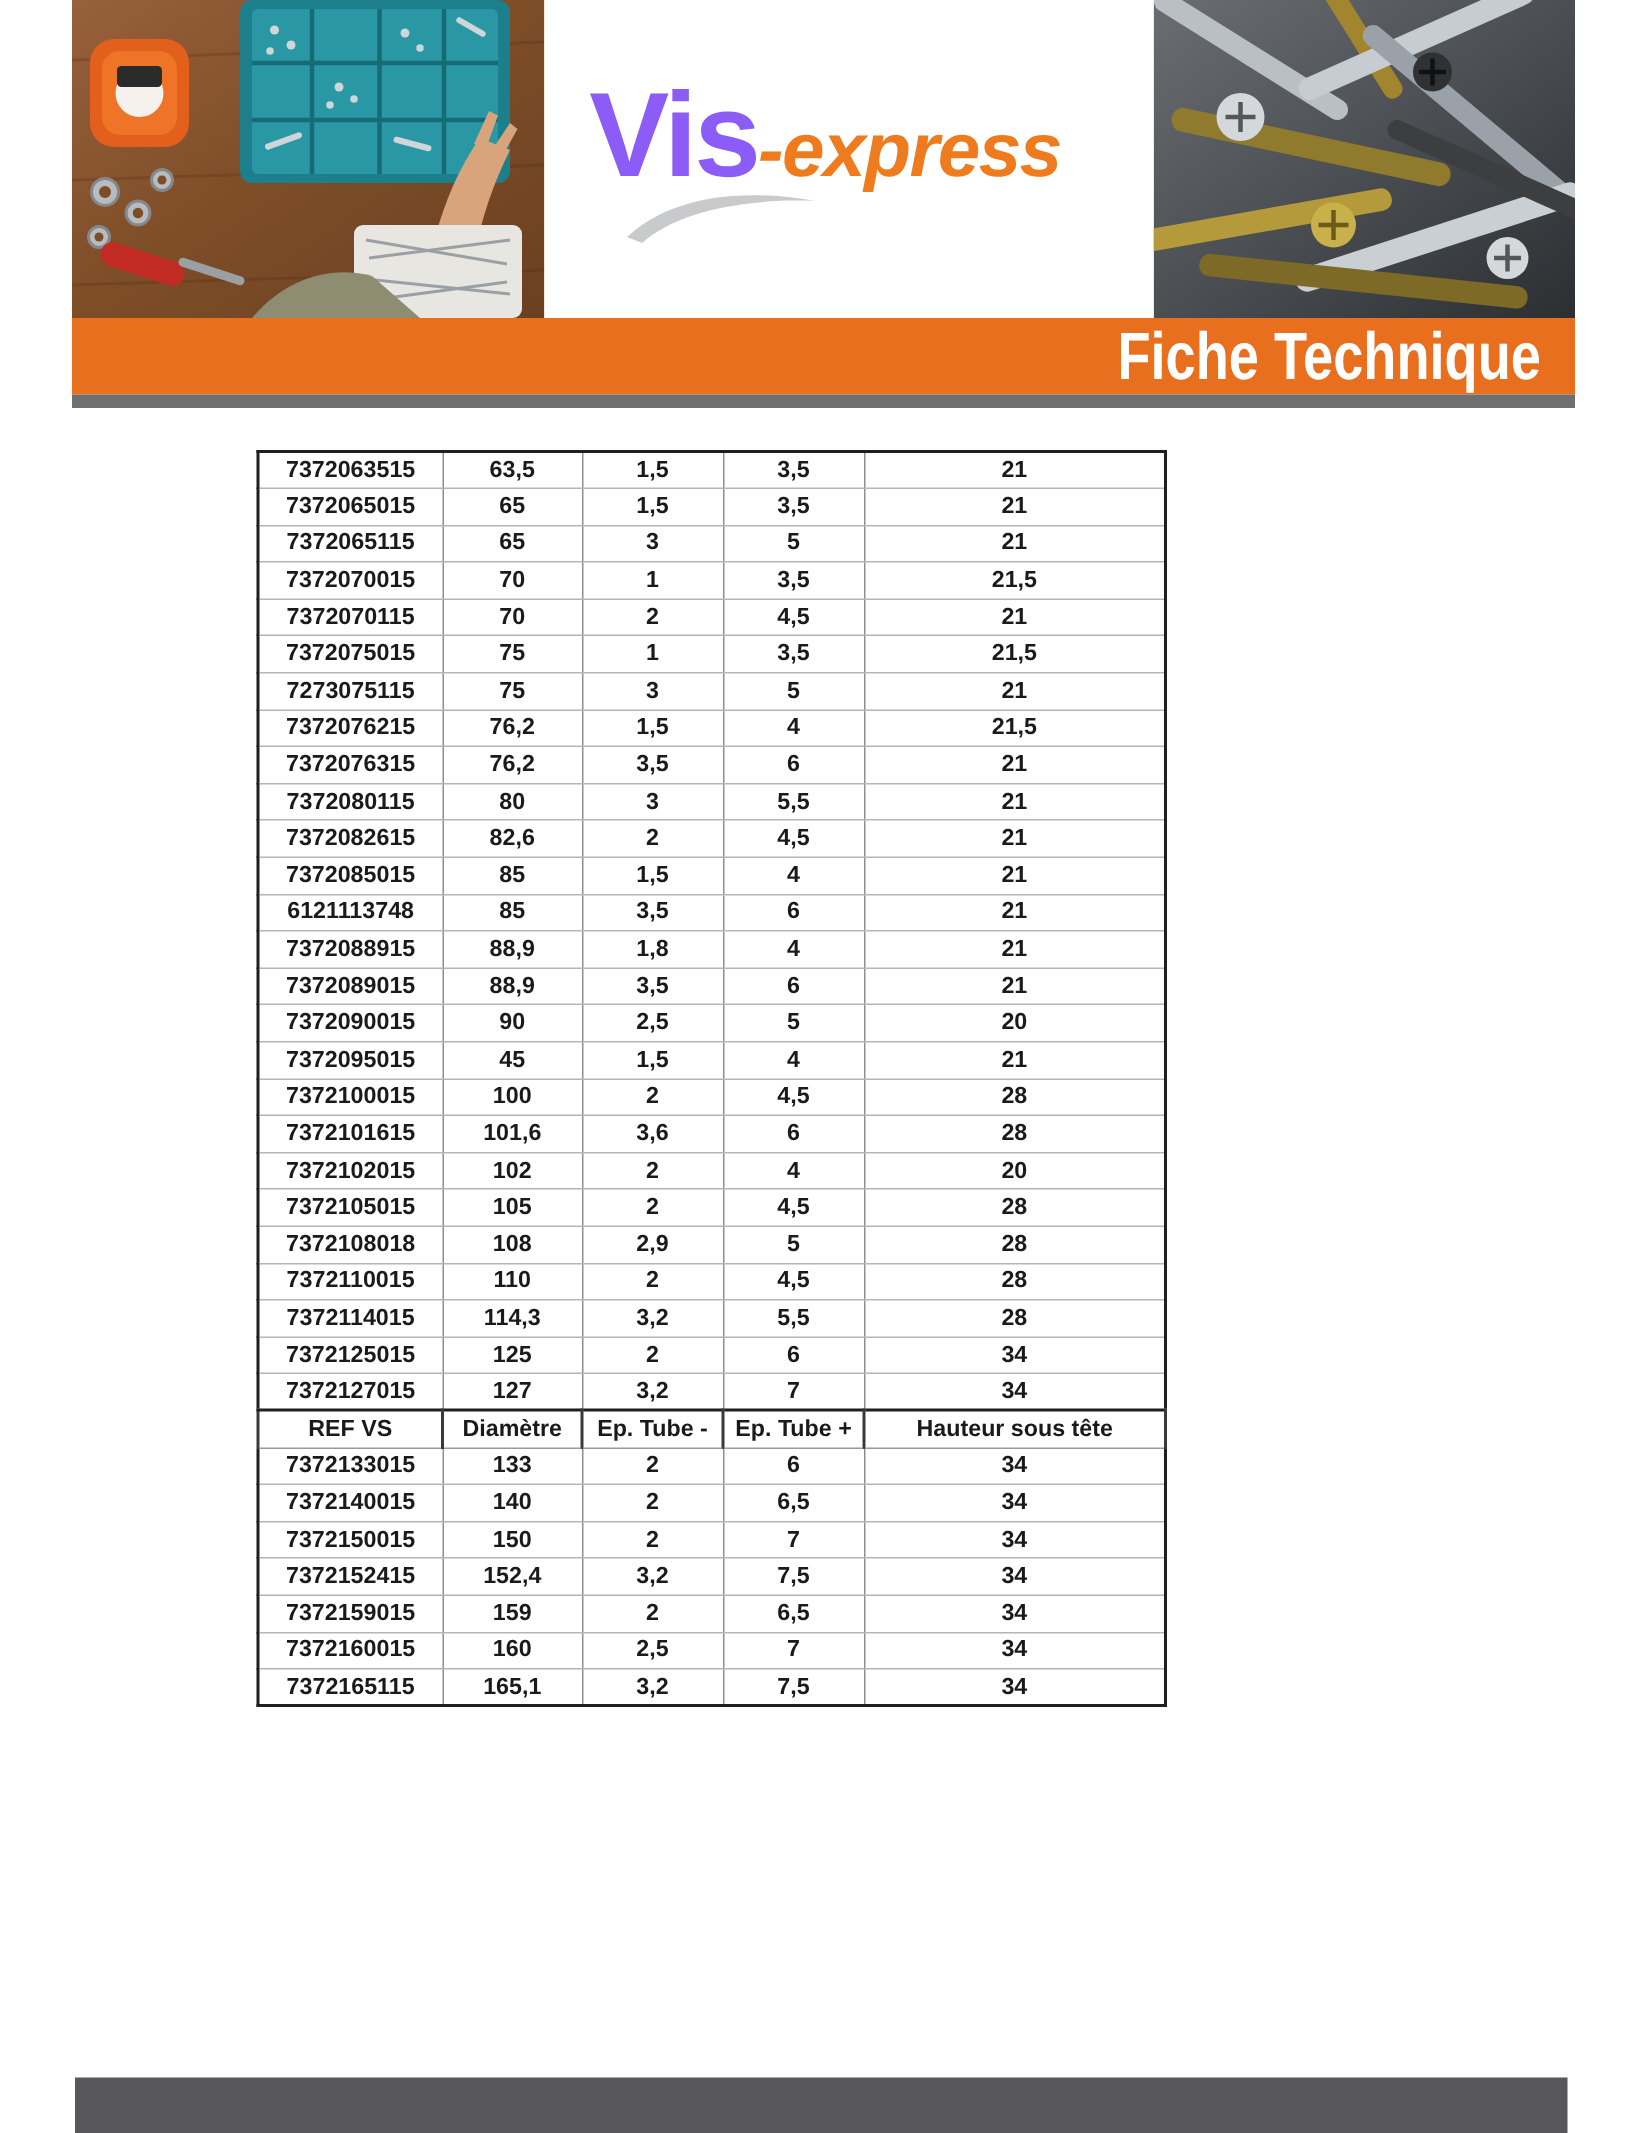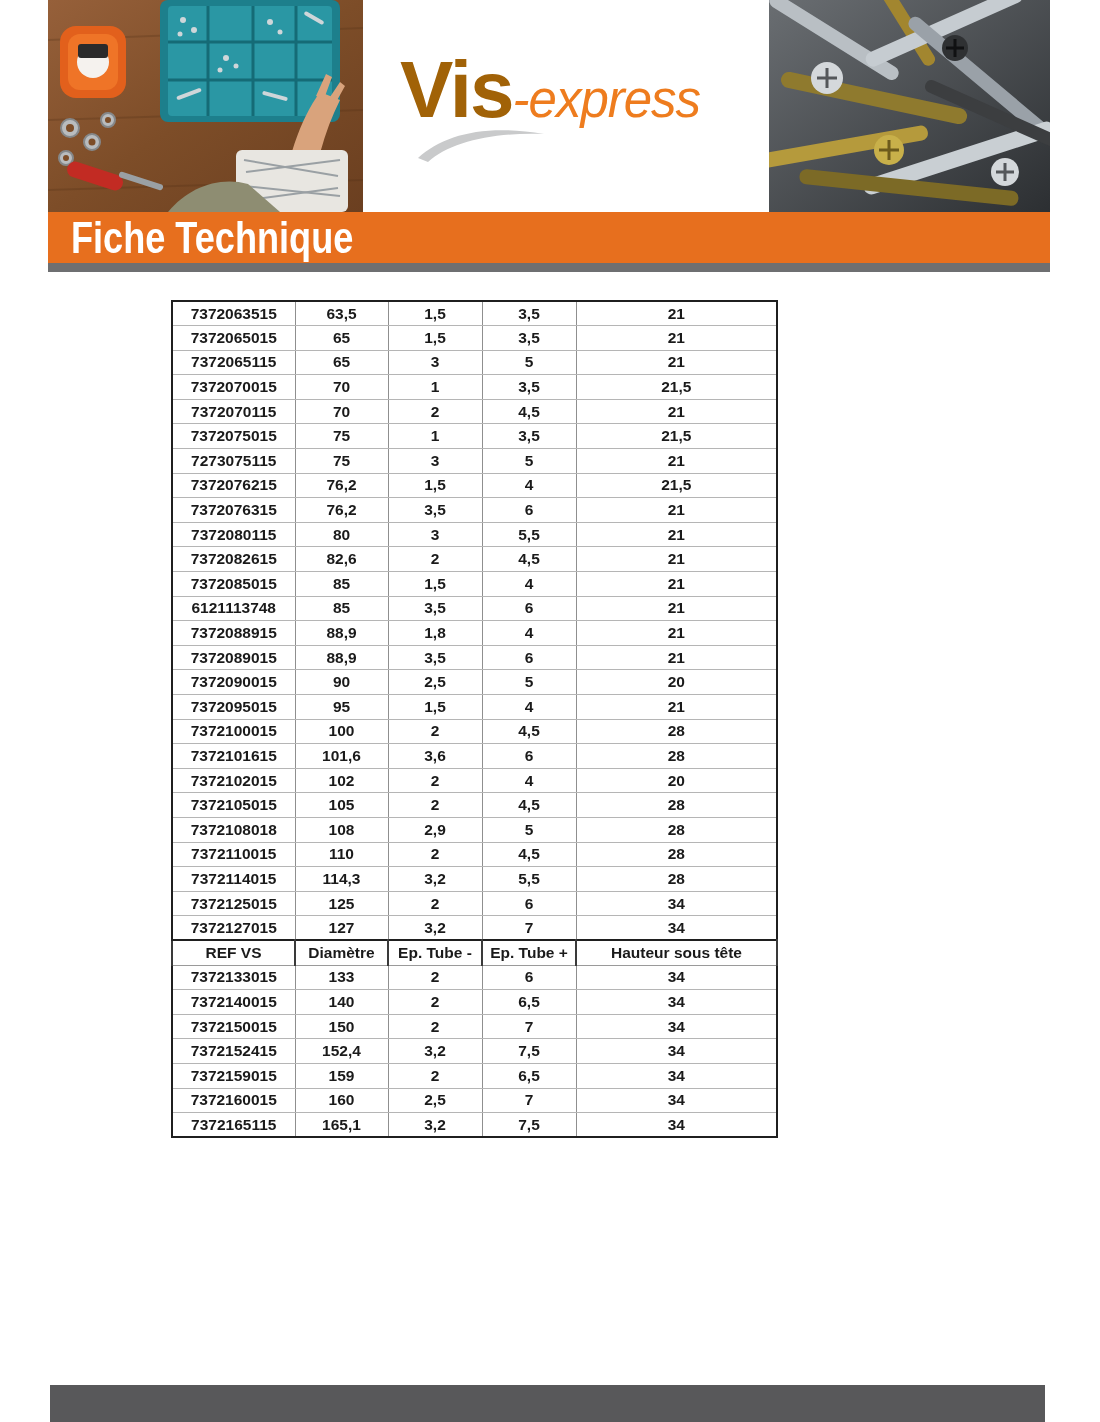--- a/index.html
+++ b/index.html
@@ -8,28 +8,28 @@
   .page { position:relative; width:1100px; height:1422px; background:#ffffff; overflow:hidden; }
 
   
   .photo { position:absolute; top:0; height:212px; overflow:hidden; }
   .photo-left  { left:48px;  width:315px; }
   .photo-right { left:769px; width:281px; }
   .photo svg { display:block; width:100%; height:100%; }
 
   
   .logo-row { position:absolute; left:388px; top:44px; width:324px; text-align:center; white-space:nowrap; }
-  .logo-vis { font-size:80px; font-weight:bold; color:#a16207; letter-spacing:-2px; vertical-align:baseline; }
-  .logo-express { font-size:51px; font-weight:normal; font-style:italic; color:var(--brand-orange,#ee7c1e); letter-spacing:-1px; vertical-align:baseline; }
+  .logo-vis { font-size:80px; font-weight:bold; color:#8b5cf6; letter-spacing:-2px; vertical-align:baseline; }
+  .logo-express { font-size:51px; font-weight:bold; font-style:italic; color:var(--brand-orange,#ee7c1e); letter-spacing:-1px; vertical-align:baseline; }
   .logo-swoosh { position:absolute; left:414px; top:124px; width:136px; height:40px; }
   .logo-swoosh svg { display:block; width:100%; height:100%; }
 
   
   .banner { position:absolute; left:48px; top:212px; width:1002px; height:51px;
-            background:var(--accent,#e76f1e); display:flex; align-items:center; justify-content:flex-start; }
+            background:var(--accent,#e76f1e); display:flex; align-items:center; justify-content:flex-end; }
   .banner-title { color:#ffffff; font-weight:bold; font-size:42px; letter-spacing:0px;
                   transform:scale(0.86,1.06); transform-origin:center; }
   .banner-strip { position:absolute; left:48px; top:263px; width:1002px; height:9px; background:var(--strip-gray,#6e6f71); }
 
   
   .table-wrap { position:absolute; left:171px; top:300px; }
   table.spec { border-collapse:collapse; table-layout:fixed; width:605px; border:2px solid #1f1f1f; }
   table.spec td { height:24.6px; padding:0 2px; text-align:center; vertical-align:middle;
                   font-weight:bold; font-size:15.5px; color:#1a1a1a;
                   border-left:1px solid #8f8f8f; border-right:1px solid #8f8f8f;
@@ -298,21 +298,21 @@
           </tr>
           <tr>
             <td>7372090015</td>
             <td>90</td>
             <td>2,5</td>
             <td>5</td>
             <td>20</td>
           </tr>
           <tr>
             <td>7372095015</td>
-            <td>95</td>
+            <td>45</td>
             <td>1,5</td>
             <td>4</td>
             <td>21</td>
           </tr>
           <tr>
             <td>7372100015</td>
             <td>100</td>
             <td>2</td>
             <td>4,5</td>
             <td>28</td>

